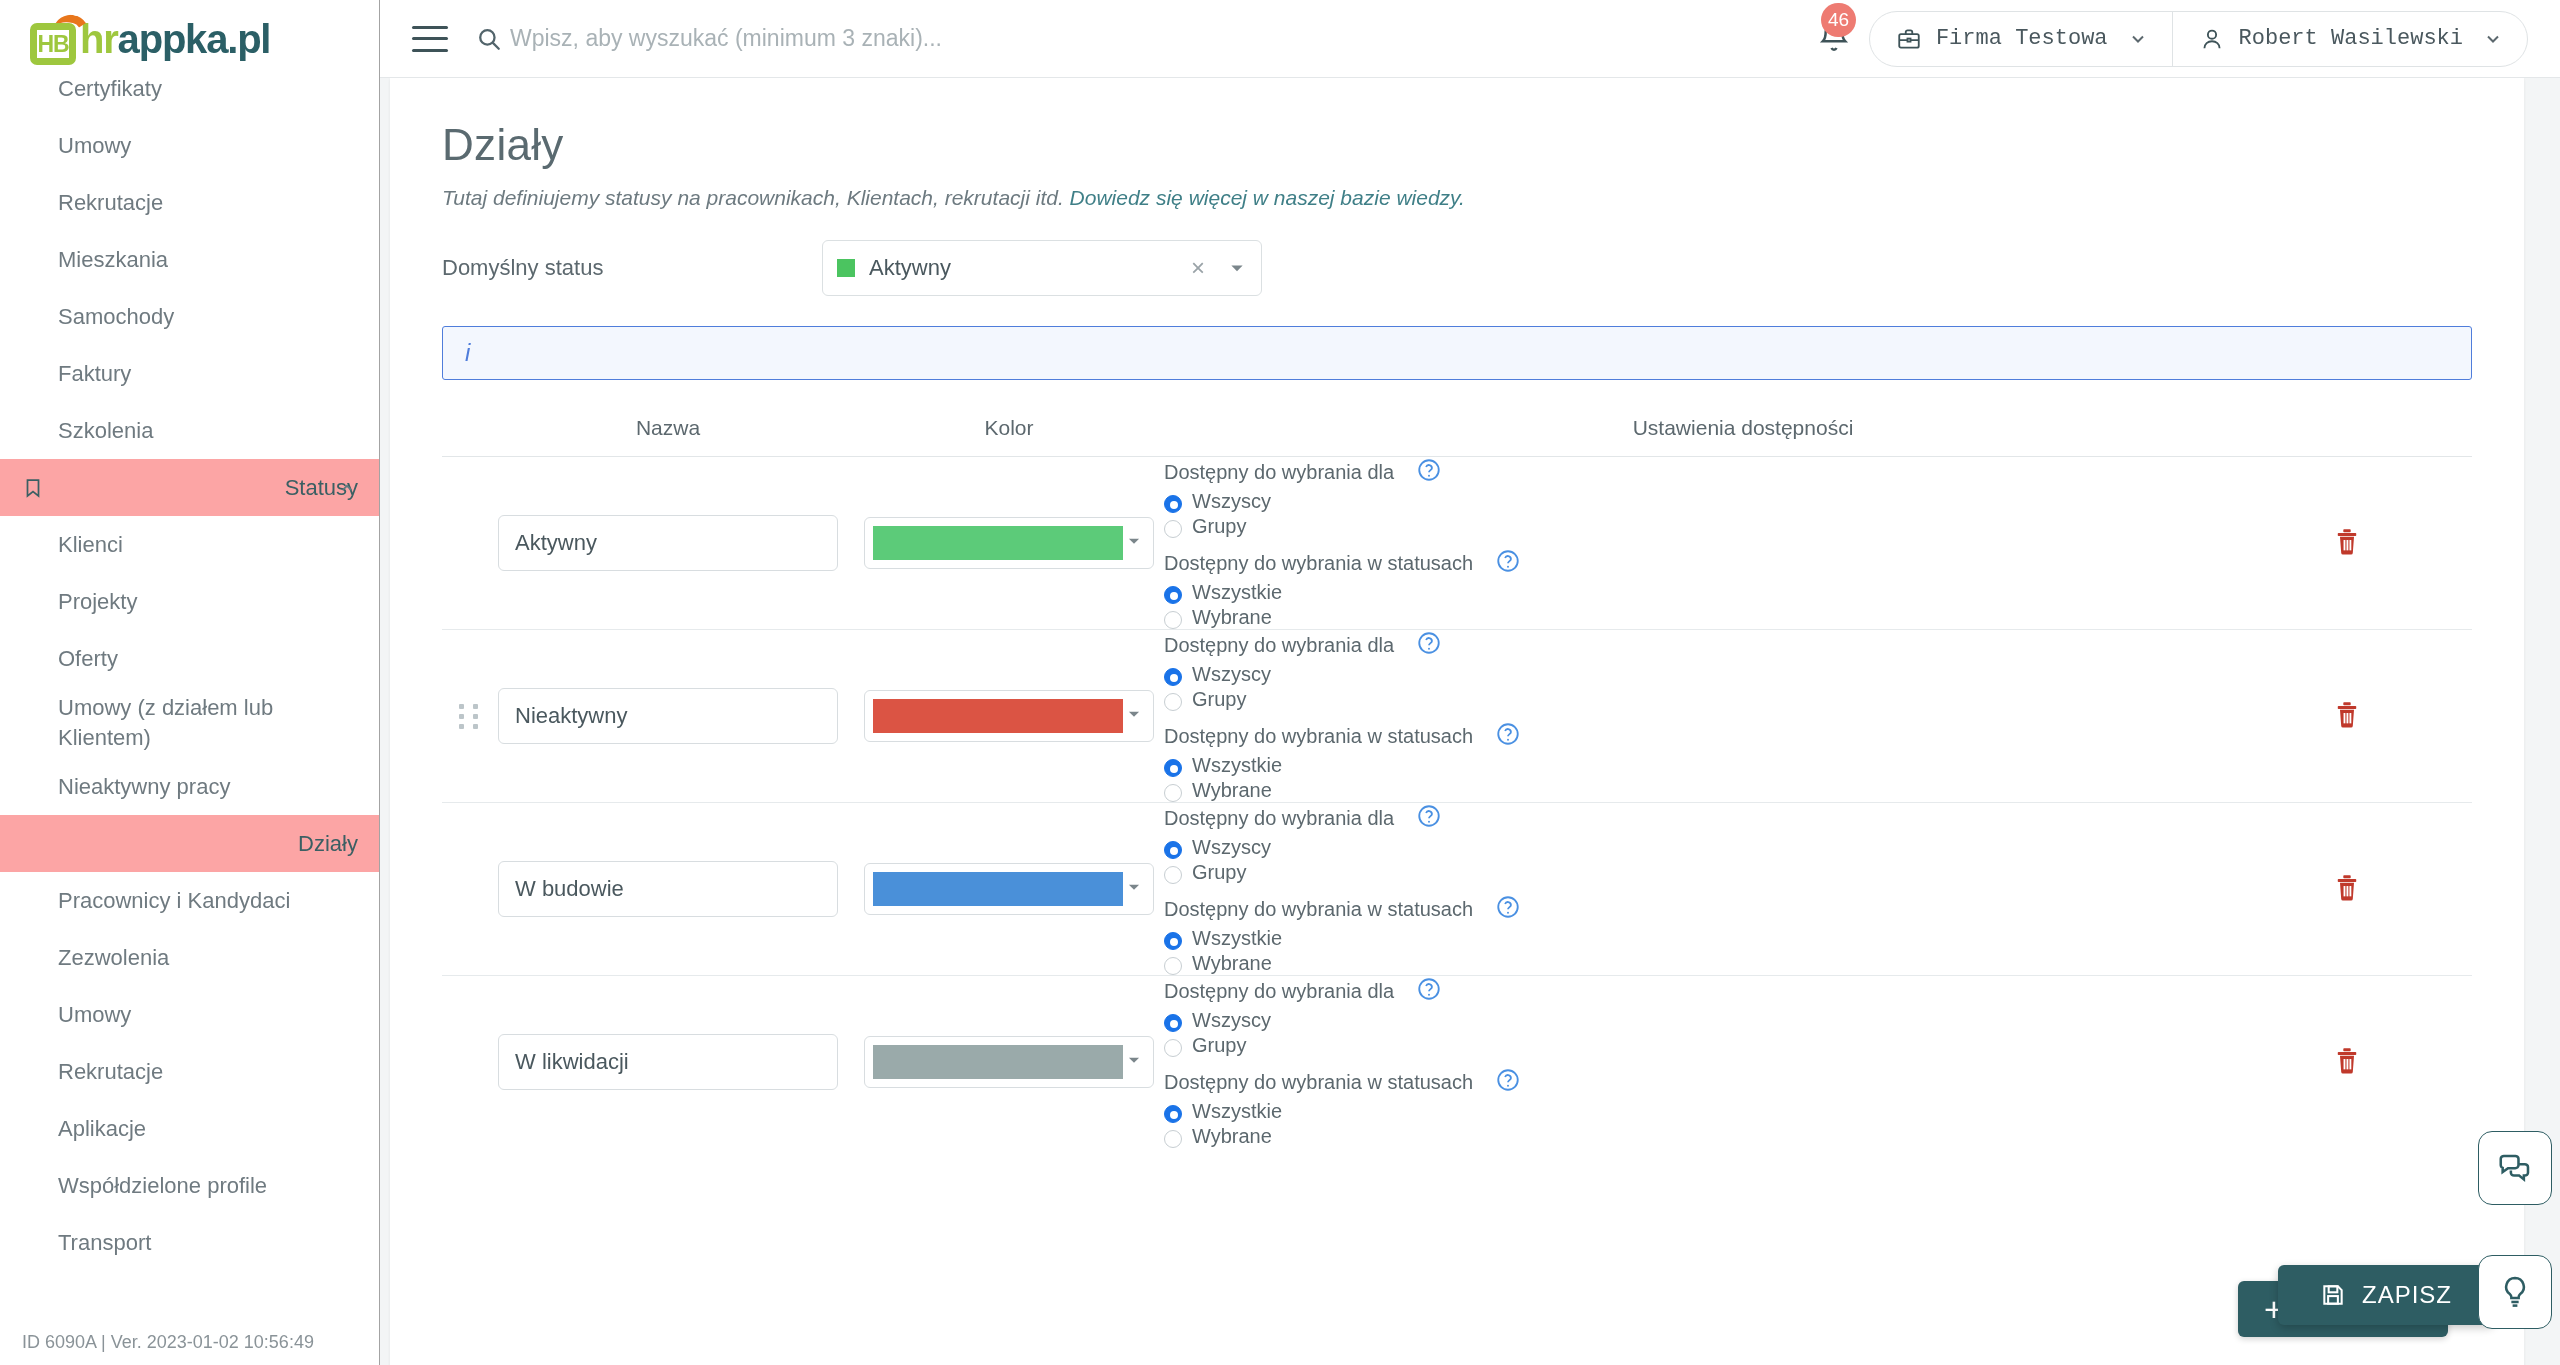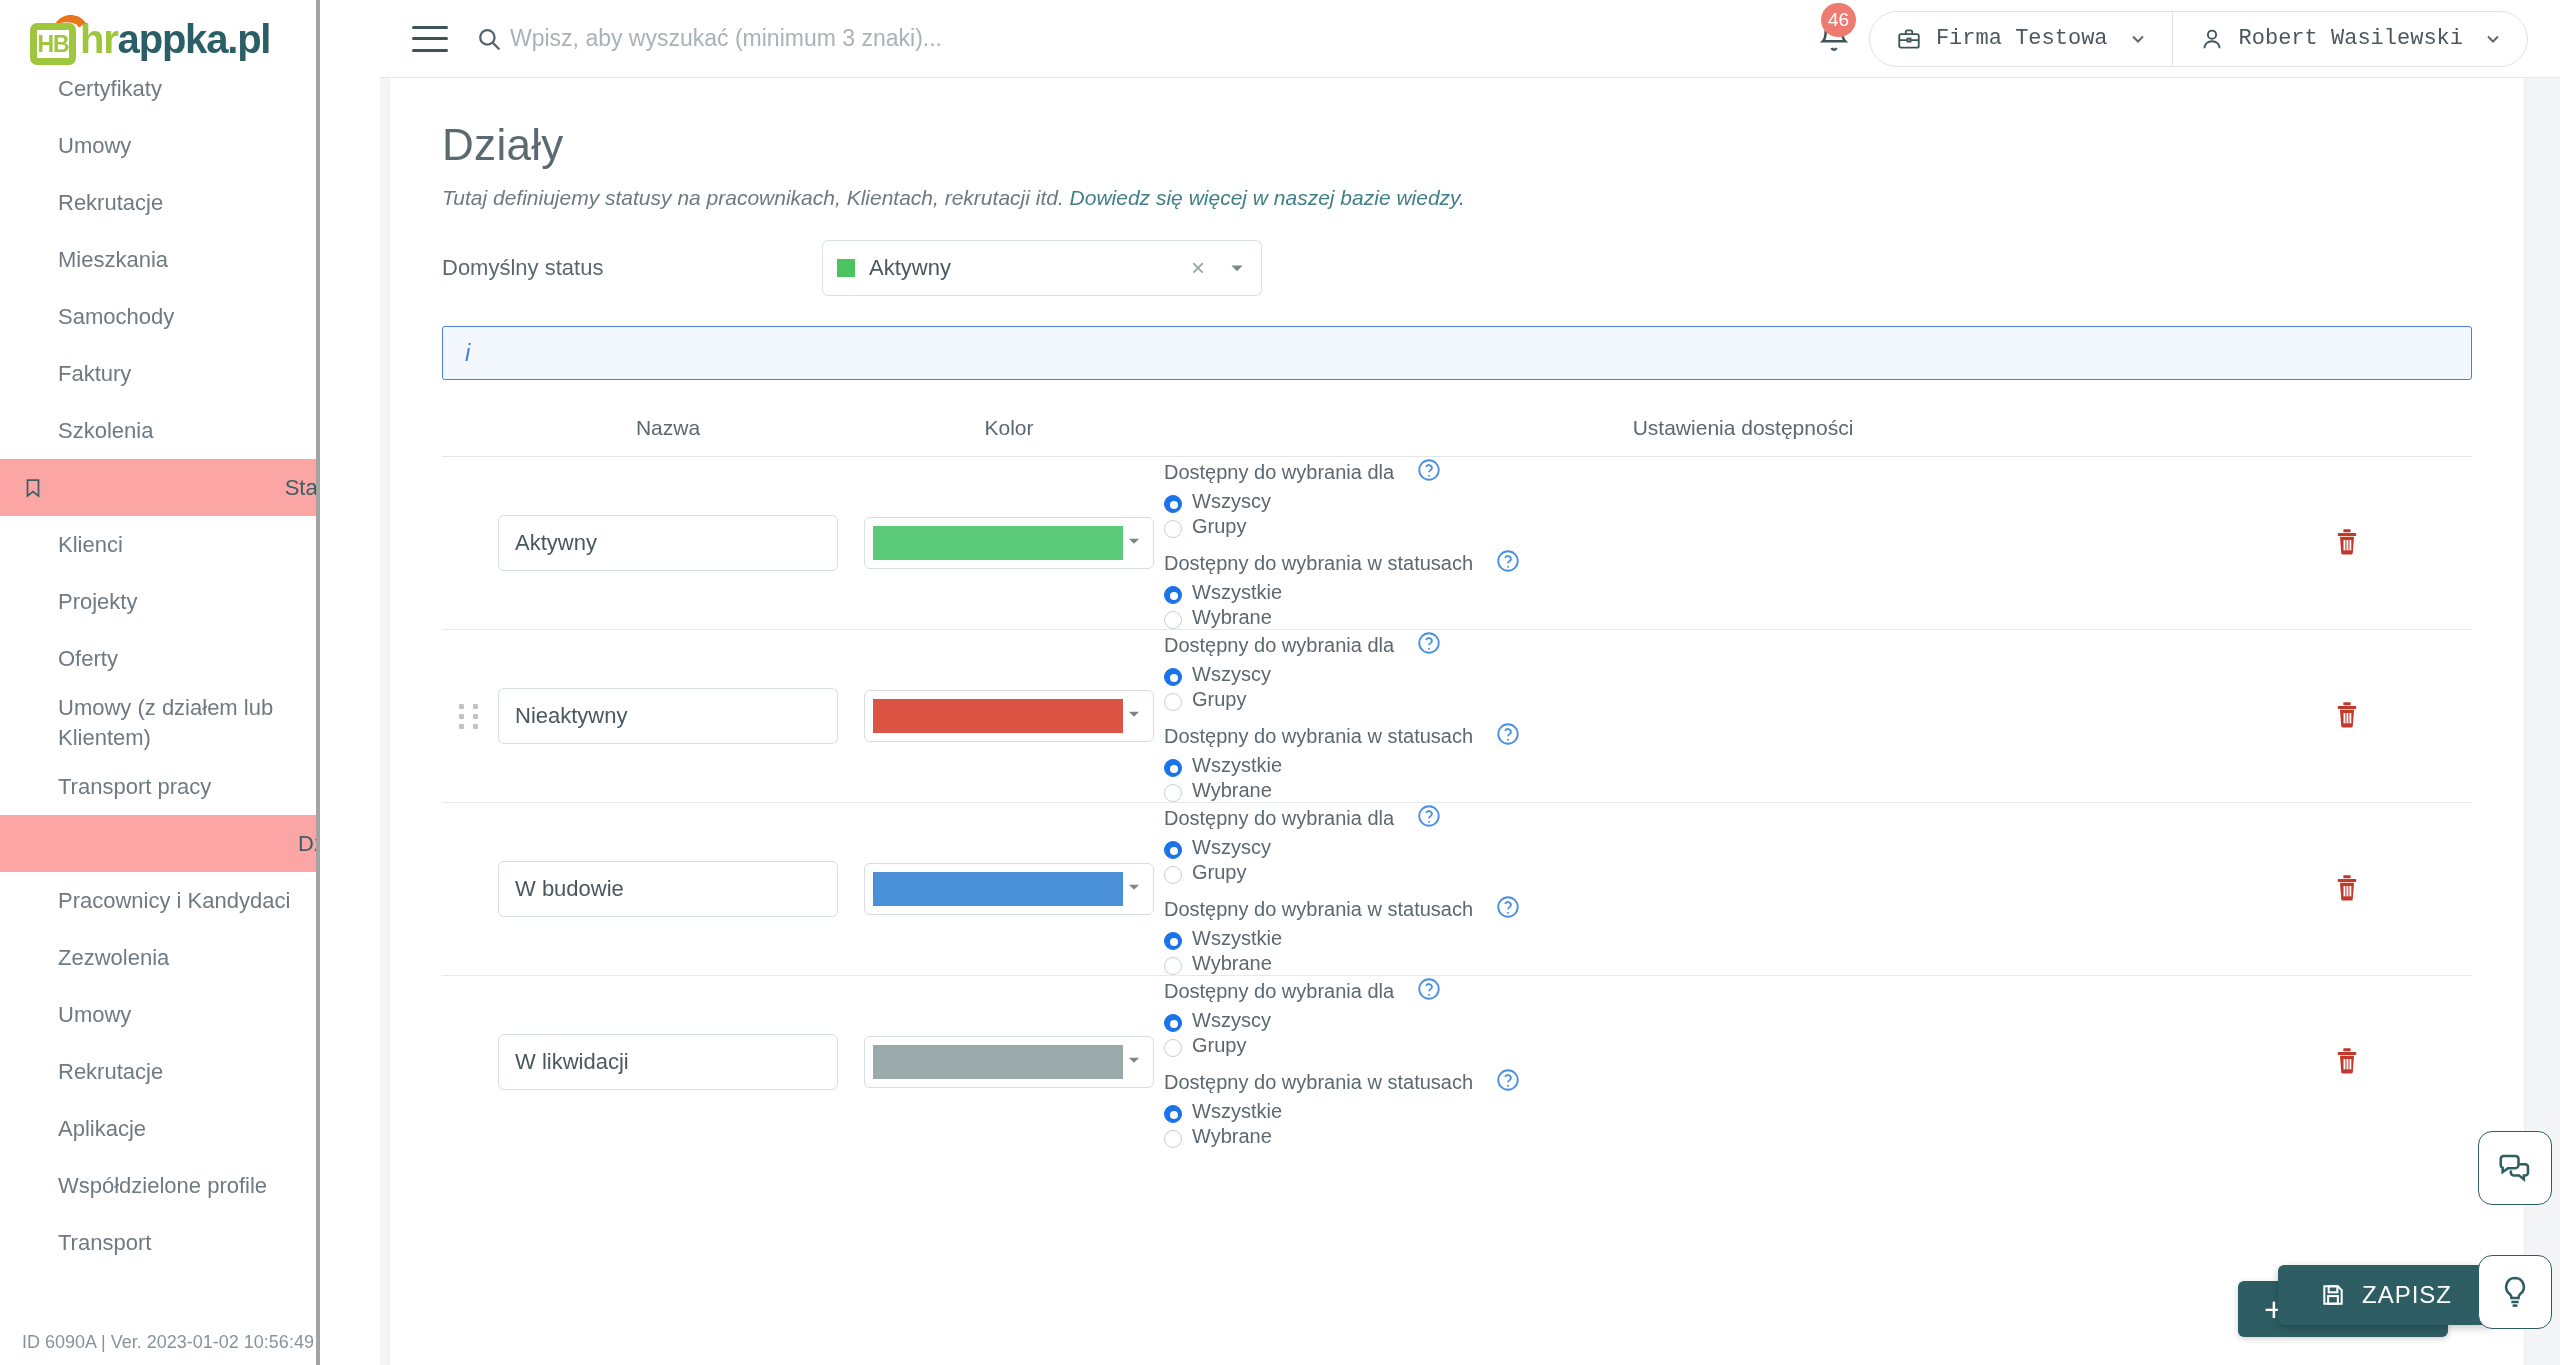--- a/index.html
+++ b/index.html
@@ -5,22 +5,22 @@
   * { box-sizing: border-box; margin: 0; padding: 0; }
   html, body {
     width: 2560px; height: 1365px;
     font-family: "Liberation Sans", sans-serif;
     background: #ffffff; overflow: hidden;
   }
   body { position: relative; }
 
   
   #sidebar {
-    position: absolute; left: 0; top: 0; width: 320px; height: 1365px;
-    background: #ffffff; border-right: 4px solid #a3a3a3;
+    position: absolute; left: 0; top: 0; width: 380px; height: 1365px;
+    background: #ffffff; border-right: 1px solid #a3a3a3;
     overflow: hidden;
   }
   #logo-area {
     position: absolute; left: 0; top: 0; width: 380px; height: 78px;
     background:#fff; z-index: 5; display:flex; align-items:center; padding-left:28px;
   }
   .logo-mark {
     width: 58px; height: 52px; position: relative; flex: 0 0 auto;
   }
   .logo-mark .sq {
@@ -248,21 +248,21 @@
       <div class="nav-item">
         <span>Projekty</span>
       </div>
       <div class="nav-item">
         <span>Oferty</span>
       </div>
       <div class="nav-item">
         <span>Umowy (z działem lub Klientem)</span>
       </div>
       <div class="nav-item">
-        <span>Transport pracy</span>
+        <span>Nieaktywny pracy</span>
       </div>
       <div class="nav-item active">
         <span>Działy</span>
       </div>
       <div class="nav-item">
         <span>Pracownicy i Kandydaci</span>
       </div>
       <div class="nav-item">
         <span>Zezwolenia</span>
       </div>

